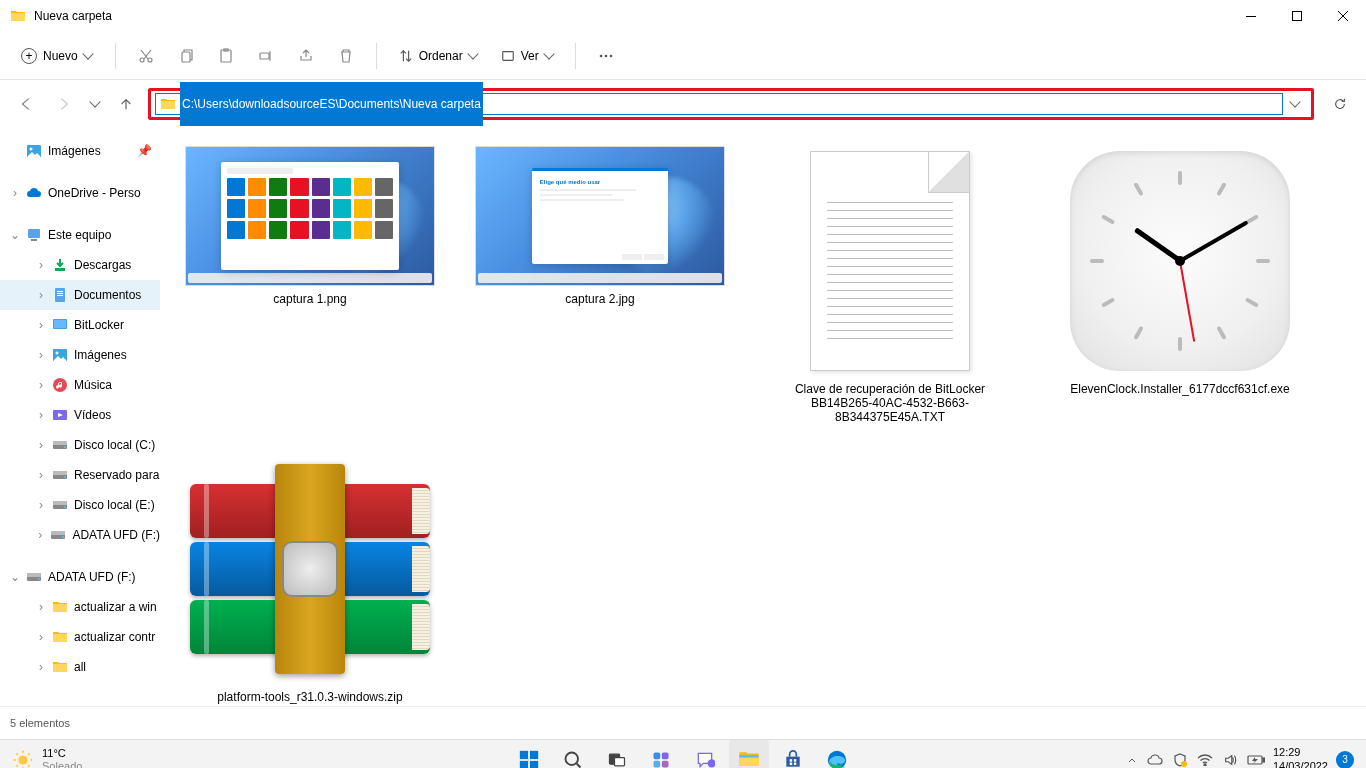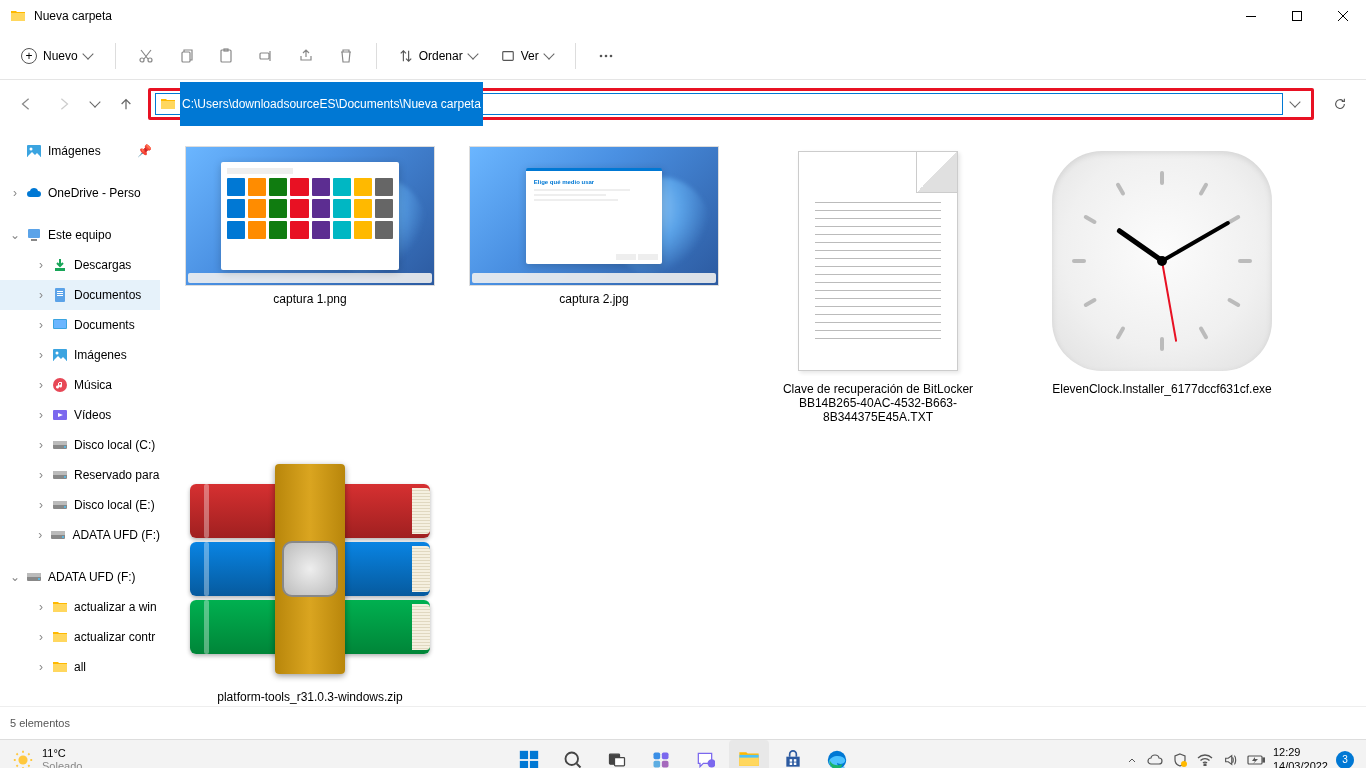--- a/index.html
+++ b/index.html
@@ -28,21 +28,21 @@
 .searchbox input{border:none;outline:none;flex:1;font-size:12px;}
 .main{display:flex;height:calc(768px - 32px - 48px - 48px - 22px - 40px);}
 .sidebar{width:160px;border-right:0;padding-top:8px;overflow:hidden;background:#fff;}
 .sb-item{display:flex;align-items:center;gap:6px;height:30px;padding-left:18px;font-size:12px;white-space:nowrap;overflow:hidden;}
 .sb-item.sub{padding-left:36px;}
 .sb-item.top{padding-left:10px;}
 .sb-item.selected{background:#e6f2fa;}
 .sb-item .exp{width:10px;display:flex;justify-content:center;color:#888;}
 .sb-icon{width:16px;height:16px;display:flex;align-items:center;justify-content:center;}
 .content{flex:1;overflow:auto;padding:18px 20px;}
-.items{display:flex;flex-wrap:wrap;gap:30px 24px;align-content:flex-start;}
+.items{display:flex;flex-wrap:wrap;gap:30px 30px;align-content:flex-start;}
 .file-item{width:260px;display:flex;flex-direction:column;align-items:center;gap:6px;}
 .thumb{width:250px;height:140px;border:1px solid #ddd;background:#fff;display:flex;align-items:center;justify-content:center;overflow:hidden;position:relative;}
 .file-label{font-size:12px;text-align:center;max-width:250px;}
 .statusbar{height:22px;border-top:1px solid #eee;display:flex;align-items:center;padding:16px 10px;font-size:11px;color:#555;}
 .taskbar{height:40px;background:#f3f3f3;border-top:1px solid #ddd;display:flex;align-items:center;padding:0 4px;}
 .weather{display:flex;align-items:center;gap:8px;padding:0 8px;}
 .weather .info{display:flex;flex-direction:column;line-height:1.1;font-size:11px;}
 .task-center{position:absolute;left:50%;transform:translateX(-50%);display:flex;gap:4px;align-items:center;}
 .task-icon{width:40px;height:40px;display:flex;align-items:center;justify-content:center;border-radius:4px;}
 .task-icon.active{background:#e8e8e8;border-bottom:2px solid #0078d4;}
@@ -275,21 +275,21 @@
           <span>Documentos</span>
         </div>
         <div class="sb-item sub">
           <span class="exp">›</span>
           <span class="sb-icon">
             <svg width="16" height="16" viewBox="0 0 16 16">
               <rect x="1" y="2" width="14" height="10" rx="1" fill="#3ba4e0"></rect>
               <rect x="2" y="3" width="12" height="8" fill="#6bb6ff"></rect>
             </svg>
           </span>
-          <span>Documents</span>
+          <span>BitLocker</span>
         </div>
         <div class="sb-item sub">
           <span class="exp">›</span>
           <span class="sb-icon">
             <svg width="16" height="16" viewBox="0 0 16 16">
               <rect x="1" y="2" width="14" height="12" rx="1" fill="#3ba4e0"></rect>
               <circle cx="5" cy="6" r="1.5" fill="#fff"></circle>
               <path d="M2 13l4-4 3 3 2-2 3 3v1H2z" fill="#fff"></path>
             </svg>
           </span>

